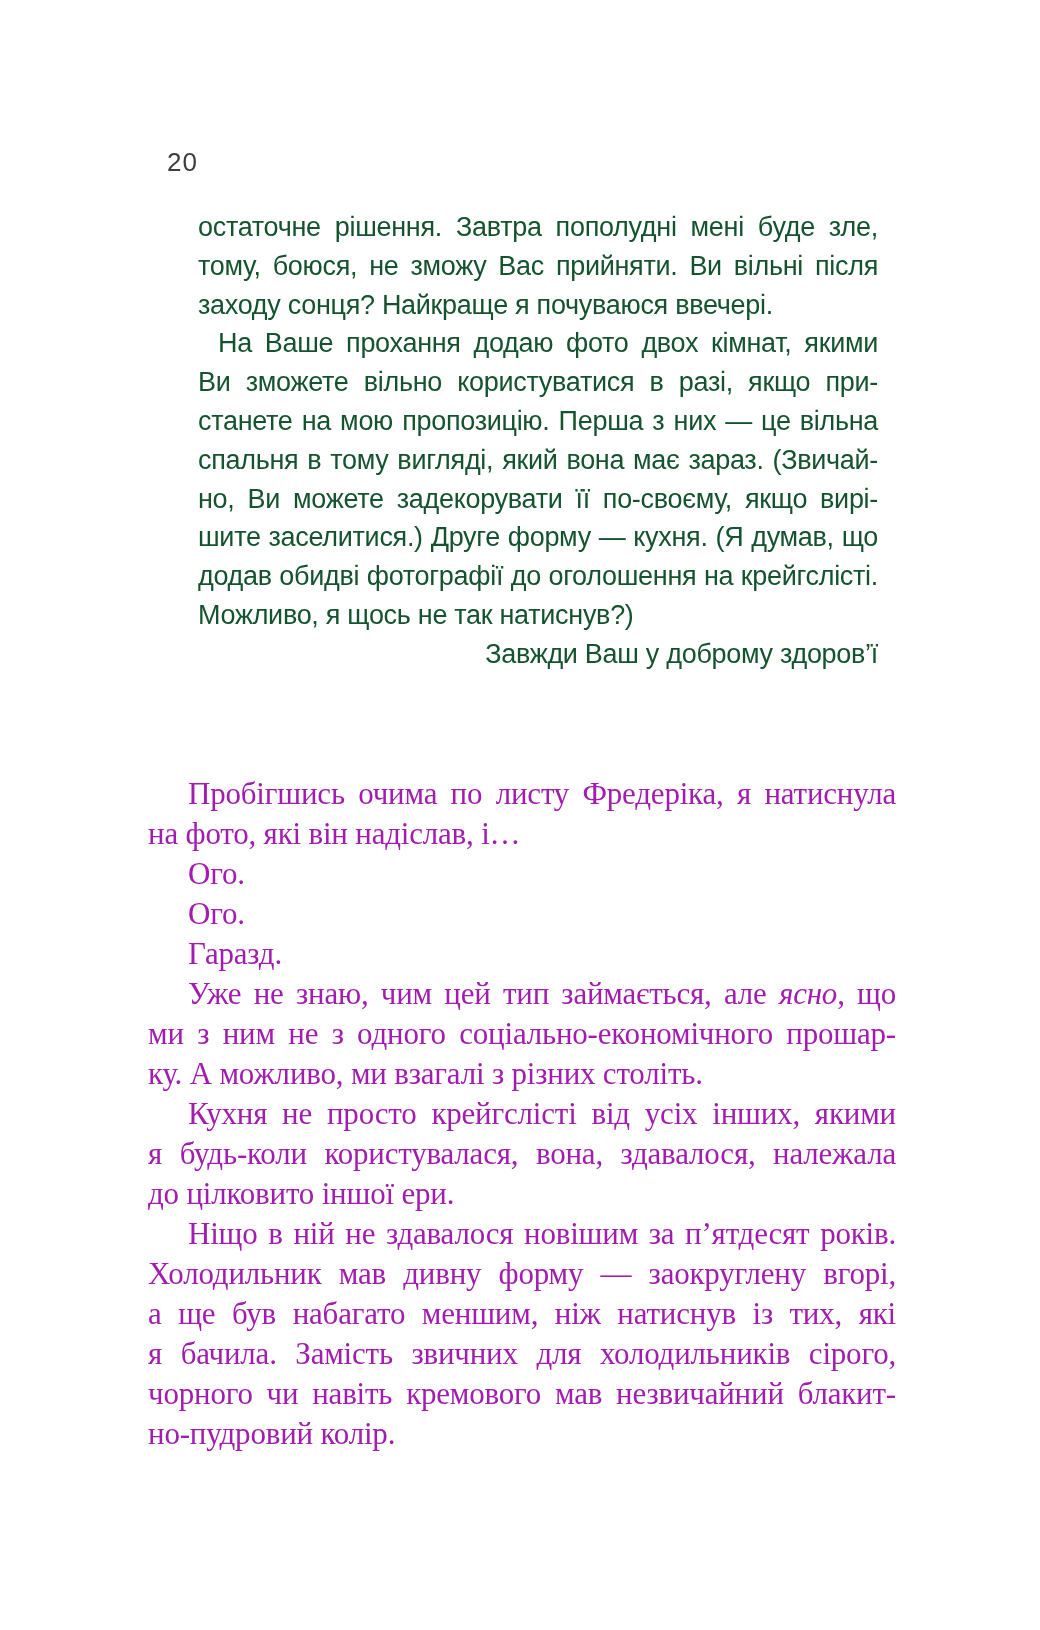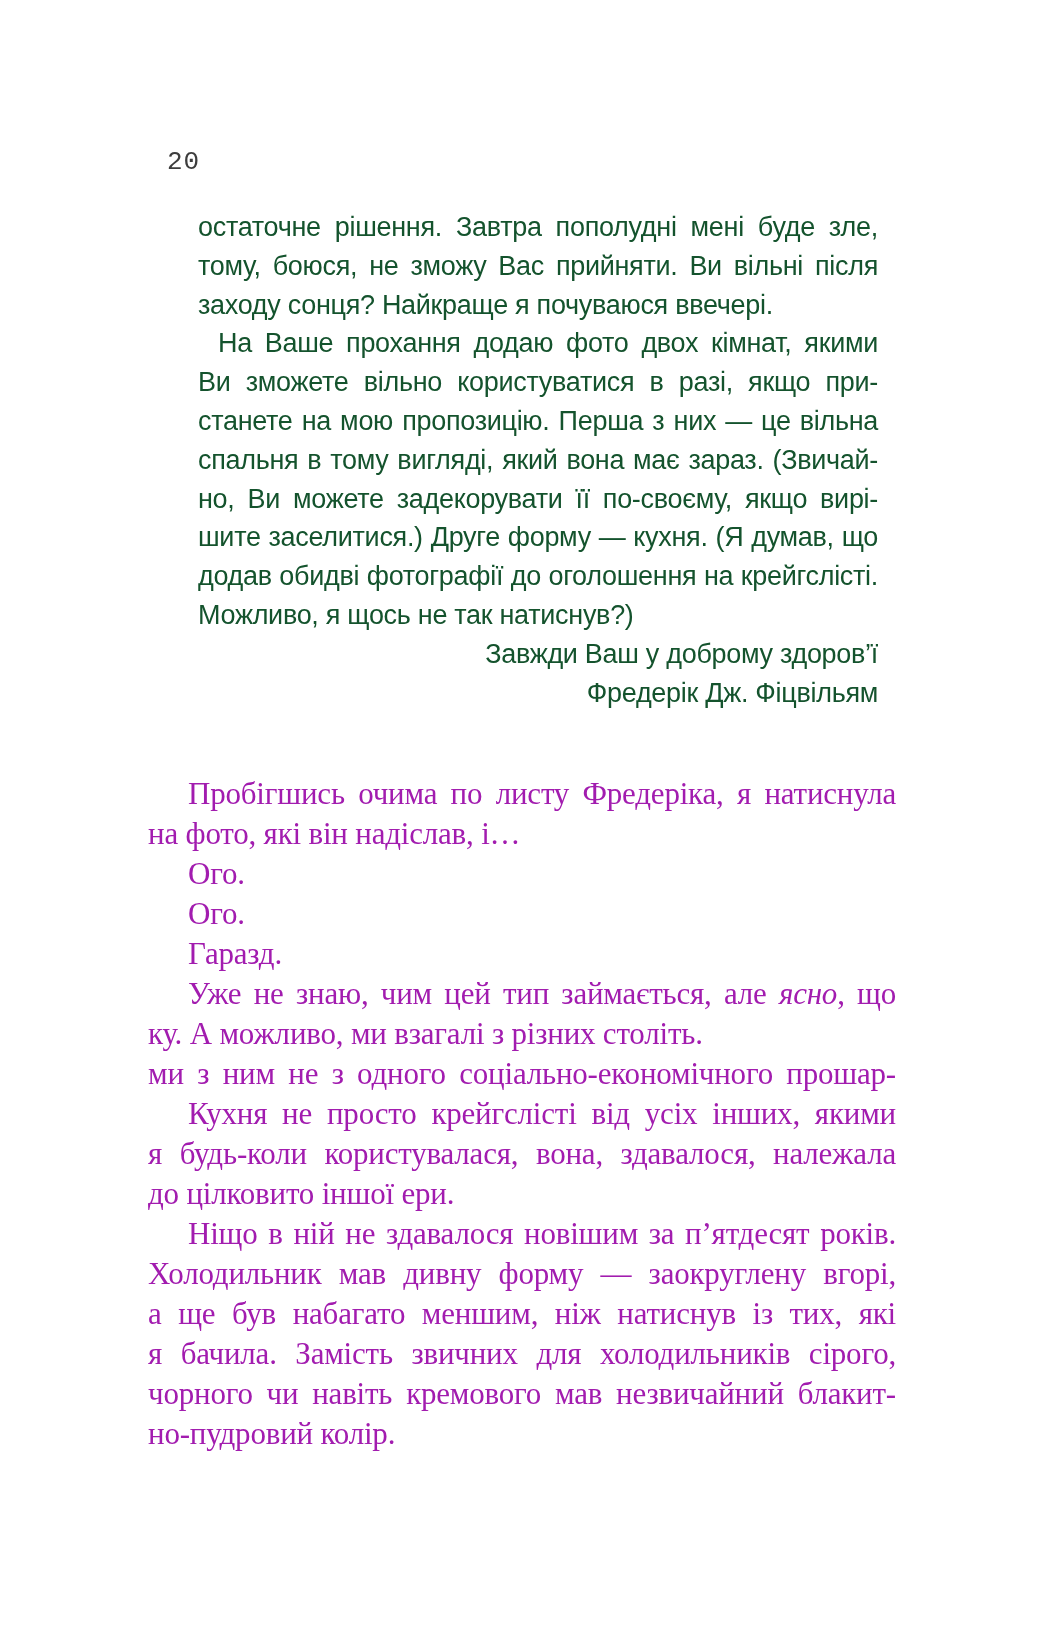--- a/index.html
+++ b/index.html
@@ -13,21 +13,21 @@
     height: 1630px;
     background: #ffffff;
     overflow: hidden;
   }
 
   
   .folio {
     position: absolute;
     left: 167px;
     top: 149px;
-    font-family: Liberation Mono, monospace;
+    font-family: Liberation Sans, sans-serif;
     font-size: 26px;
     line-height: 1;
     color: #3d3d3d;
     letter-spacing: 1px;
   }
 
   
   .letter {
     position: absolute;
     left: 198px;
@@ -95,32 +95,31 @@
     <div class="ln">заходу сонця? Найкраще я почуваюся ввечері.</div>
     <div class="ln j ind">На Ваше прохання додаю фото двох кімнат, якими</div>
     <div class="ln j">Ви зможете вільно користуватися в разі, якщо при-</div>
     <div class="ln j">станете на мою пропозицію. Перша з них — це вільна</div>
     <div class="ln j">спальня в тому вигляді, який вона має зараз. (Звичай-</div>
     <div class="ln j">но, Ви можете задекорувати її по-своєму, якщо вирі-</div>
     <div class="ln j">шите заселитися.) Друге форму — кухня. (Я думав, що</div>
     <div class="ln j">додав обидві фотографії до оголошення на крейгслісті.</div>
     <div class="ln">Можливо, я щось не так натиснув?)</div>
     <div class="ln sig">Завжди Ваш у доброму здоров’ї</div>
-    <div class="ln sig">Фредерік Дж. Фіцвільям</div>
   </div>
 
   <div class="body-text">
     <div class="bl j ind">Пробігшись очима по листу Фредеріка, я натиснула</div>
     <div class="bl">на фото, які він надіслав, і…</div>
     <div class="bl ind">Ого.</div>
     <div class="bl ind">Ого.</div>
     <div class="bl ind">Гаразд.</div>
     <div class="bl j ind"><span>Уже не знаю, чим цей тип займається, але </span><span class="it">ясно</span><span>, що</span></div>
+    <div class="bl j">ми з ним не з одного соціально-економічного прошар-</div>
     <div class="bl">ку. А можливо, ми взагалі з різних століть.</div>
-    <div class="bl j">ми з ним не з одного соціально-економічного прошар-</div>
     <div class="bl j ind">Кухня не просто крейгслісті від усіх інших, якими</div>
     <div class="bl j">я будь-коли користувалася, вона, здавалося, належала</div>
     <div class="bl">до цілковито іншої ери.</div>
     <div class="bl j ind">Ніщо в ній не здавалося новішим за п’ятдесят років.</div>
     <div class="bl j">Холодильник мав дивну форму — заокруглену вгорі,</div>
     <div class="bl j">а ще був набагато меншим, ніж натиснув із тих, які</div>
     <div class="bl j">я бачила. Замість звичних для холодильників сірого,</div>
     <div class="bl j">чорного чи навіть кремового мав незвичайний блакит-</div>
     <div class="bl">но-пудровий колір.</div>
   </div>

